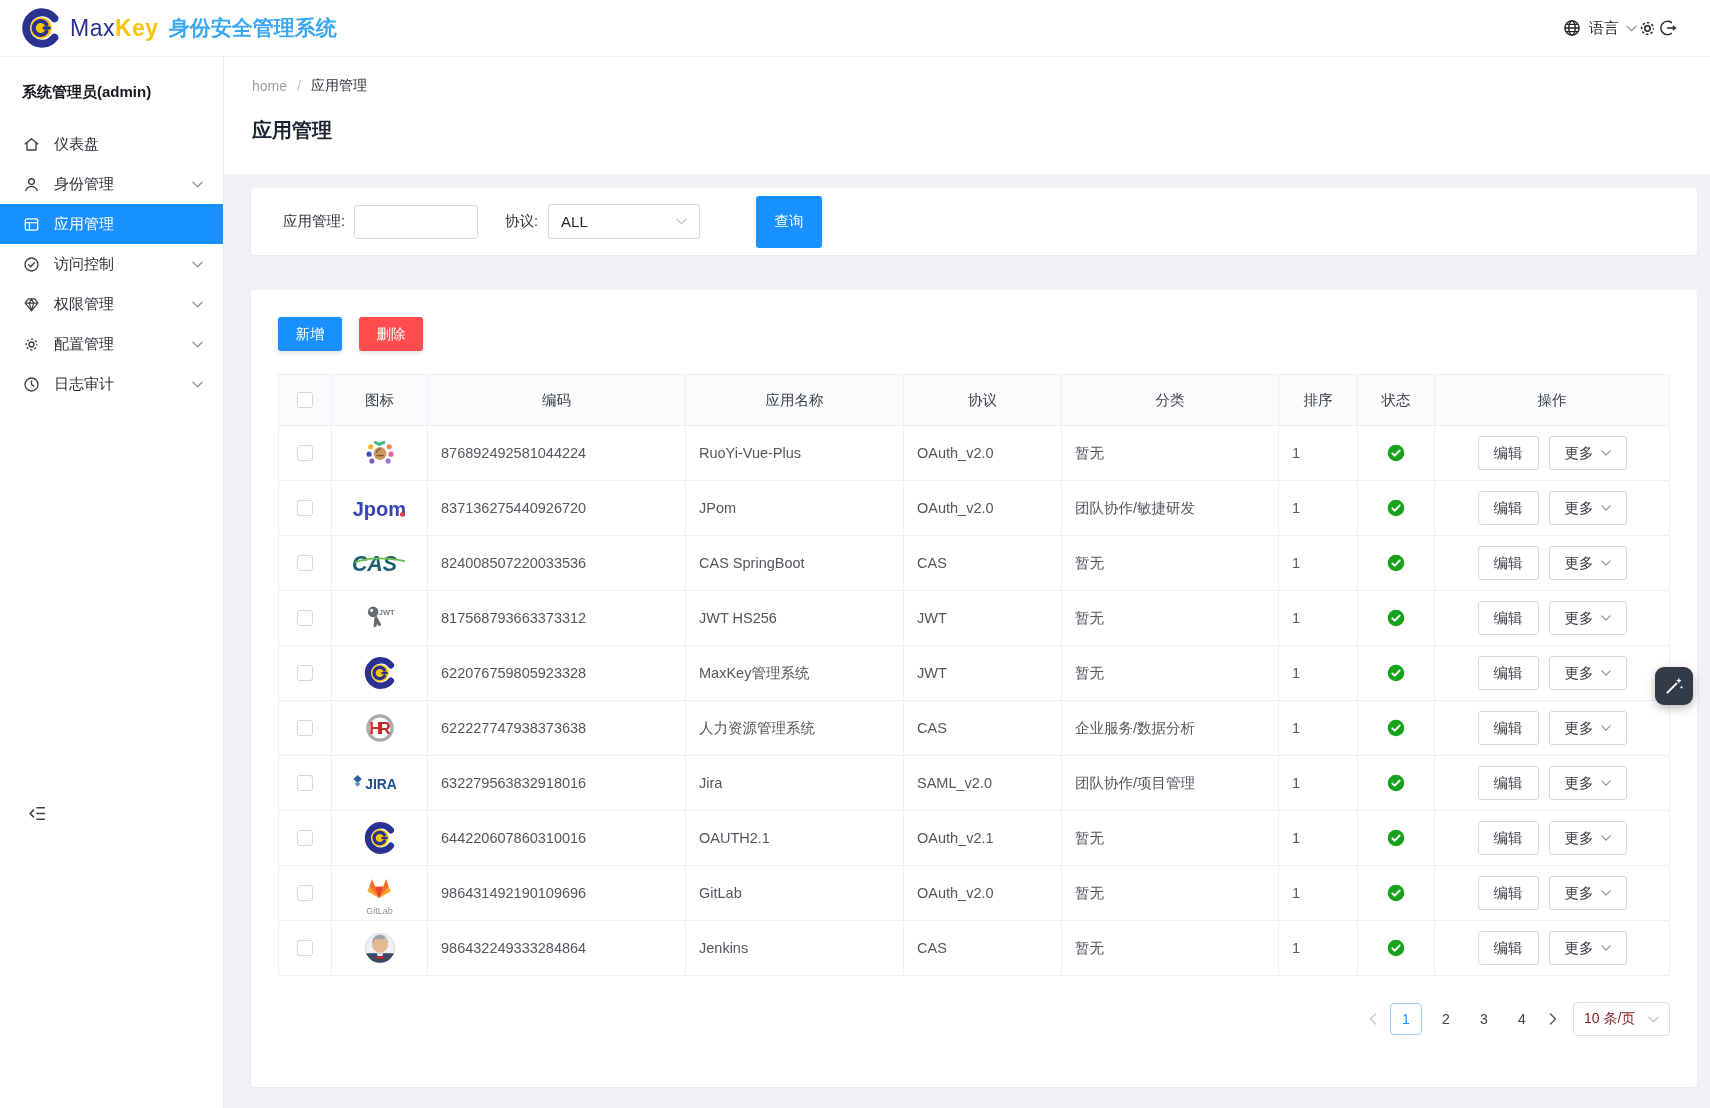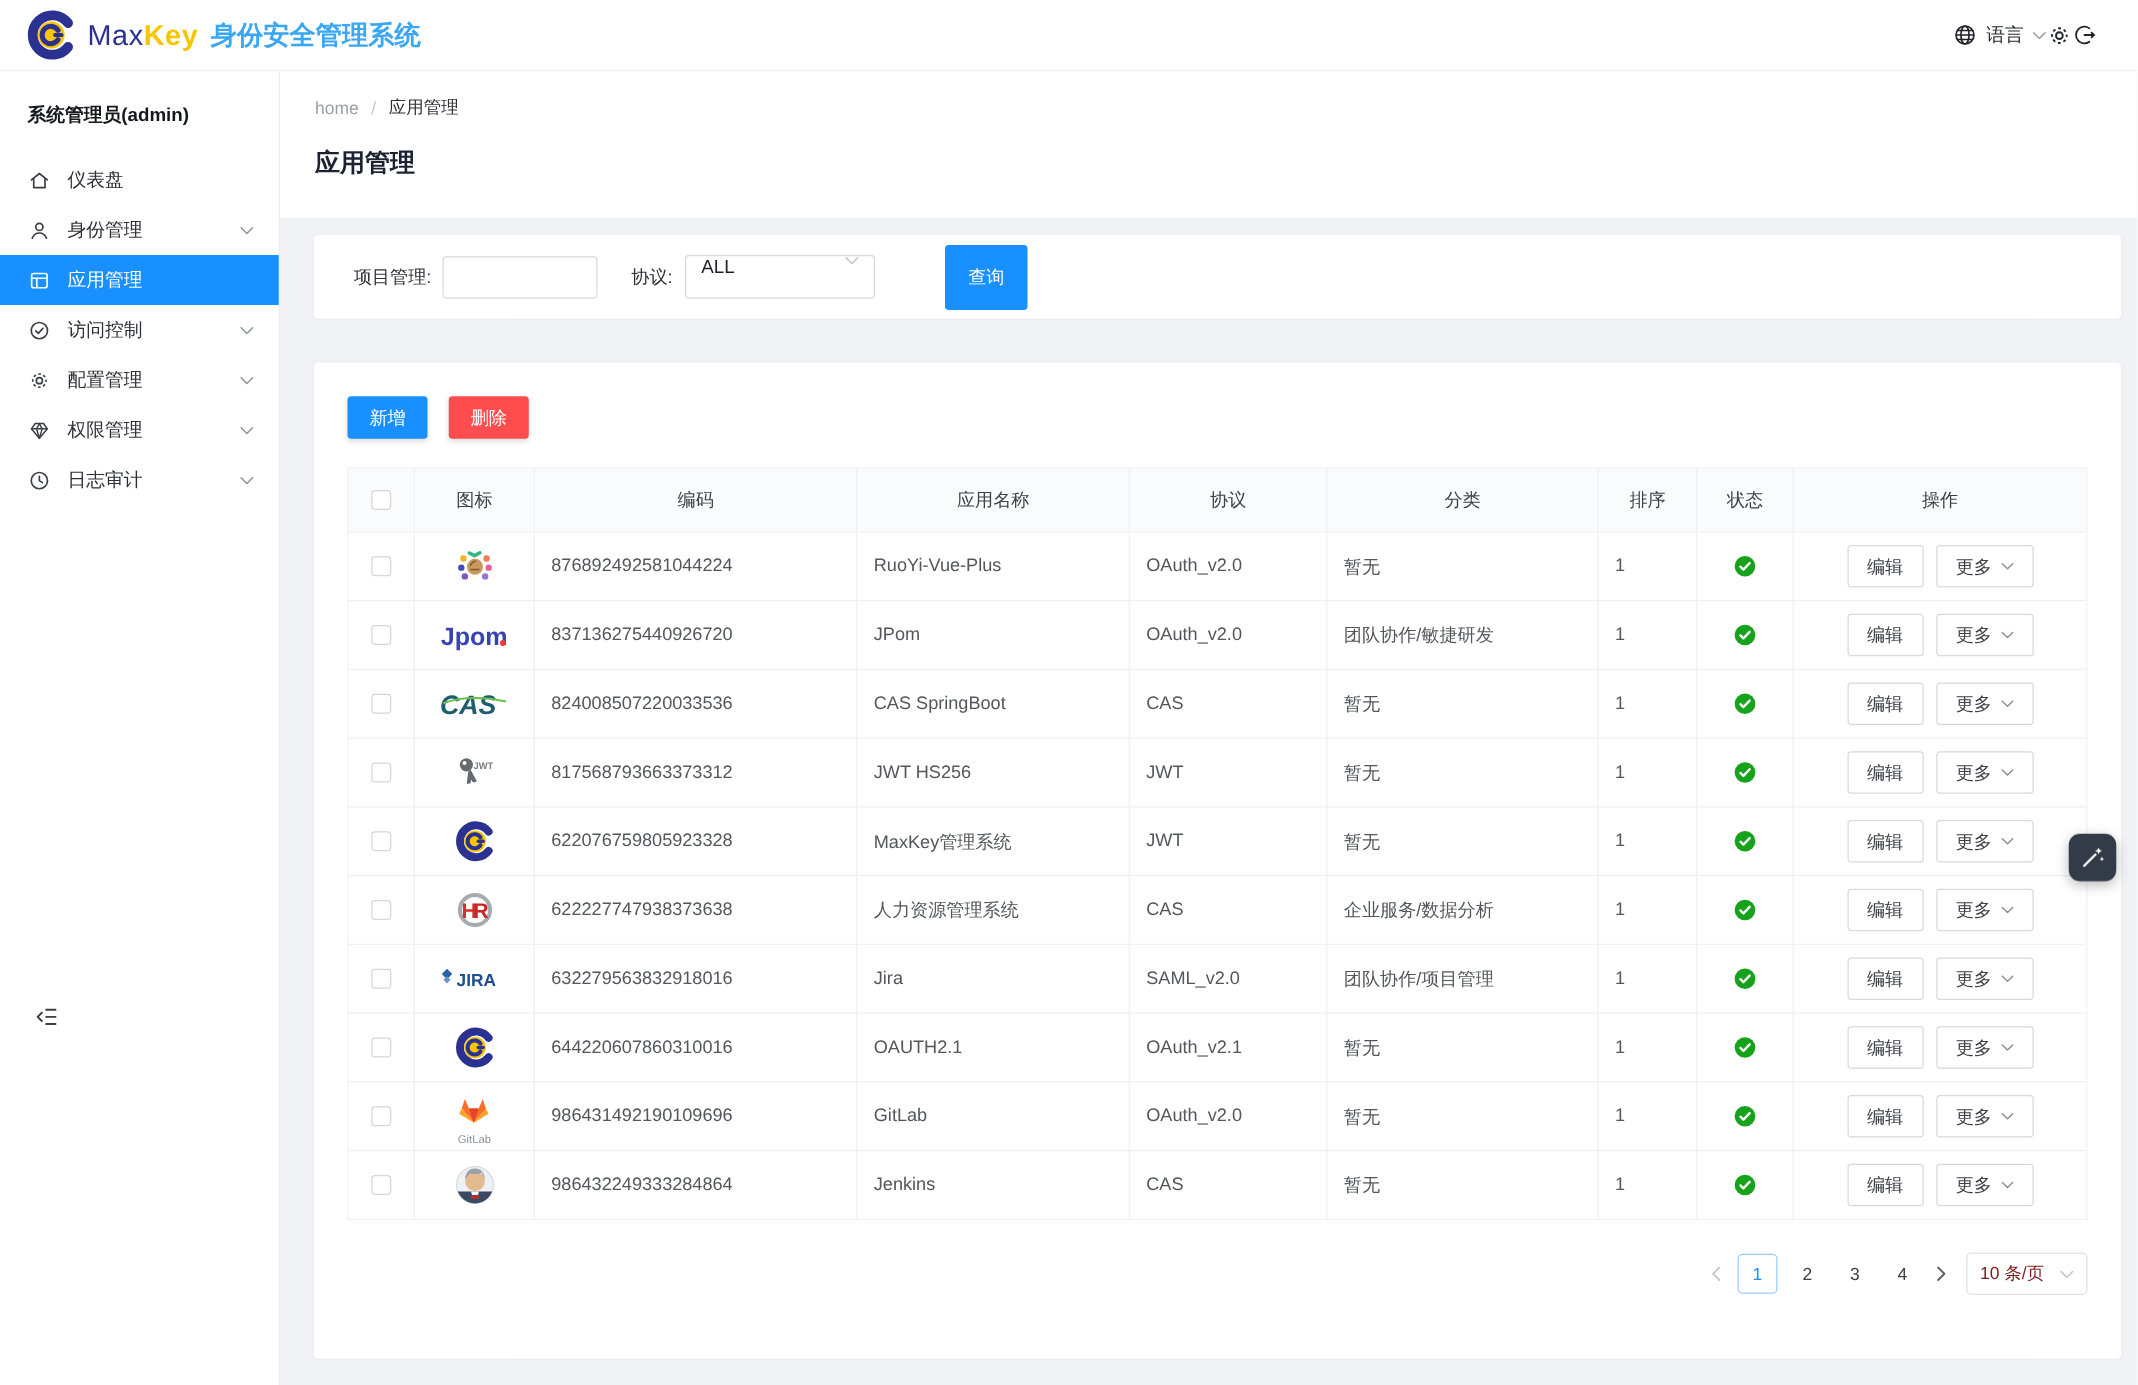--- a/index.html
+++ b/index.html
@@ -40,21 +40,21 @@
 .breadcrumb{display:flex;align-items:center;gap:10px;font-size:14px}
 .bc-home{color:#9aa0a8;cursor:pointer}
 .bc-sep{color:#c3c7cd}
 .bc-cur{color:#2c3038}
 .page-title{font-size:20px;font-weight:600;color:#1b2333;margin-top:22px}
 
 .card{background:#fff;border-radius:4px;box-shadow:0 1px 3px rgba(0,0,0,.04)}
 .filter-card{margin:14px 13px 0 27px;height:67px;display:flex;align-items:center;padding:0 24px 0 32px;font-size:14.5px;color:#2c3038}
 .f-input{width:124px;height:34px;border:1px solid #d9d9d9;border-radius:3px;margin-left:9px;padding:0 10px;font:inherit;color:#2c3038;outline:none}
 .f-label2{margin-left:27px}
-.f-select{width:152px;height:35px;border:1px solid #d9d9d9;border-radius:3px;margin-left:10px;display:flex;align-items:flex-start;justify-content:space-between;padding:0 12px;cursor:pointer;font-size:15px;color:#1f2329}
+.f-select{width:152px;height:35px;border:1px solid #d9d9d9;border-radius:3px;margin-left:10px;display:flex;align-items:center;justify-content:space-between;padding:0 12px;cursor:pointer;font-size:15px;color:#1f2329}
 .f-select .caret,.size-select .caret{width:11px;height:7px;color:#c0c4cc}
 .btn{border:none;border-radius:3px;font-size:14.5px;cursor:pointer;font-family:inherit}
 .btn-primary{background:#1890ff;color:#fff}
 .btn-search{width:66px;height:52px;margin-left:56px}
 .btn-danger{background:#ff4d4f;color:#fff}
 
 .main-card{margin:35px 13px 0 27px;height:797px;padding:27px 27px 0}
 .toolbar{display:flex;gap:17px}
 .btn-add,.btn-del{width:64px;height:34px;box-shadow:0 2px 4px rgba(0,0,0,.12)}
 
@@ -199,42 +199,42 @@
         </span>
     <span class="side-label">访问控制</span>
     <span class="side-chev" data-icon="chevron-down-icon">
           <svg viewBox="0 0 12 7" fill="none" stroke="currentColor" stroke-width="1.4" stroke-linecap="round" stroke-linejoin="round">
             <path d="M1 1l5 5 5-5"></path>
           </svg>
         </span>
   </div>
 
   <div class="side-item">
+    <span class="side-ico" data-icon="gem-icon">
+          <svg viewBox="0 0 24 24" fill="none" stroke="currentColor" stroke-width="1.5" stroke-linejoin="round">
+            <path d="M7.8 4.8h8.4l3.9 5.4L12 19.8l-8.1-9.6Z"></path>
+            <path d="M3.9 10.2h16.2M12 19.8 9.2 10.2 12 4.8l2.8 5.4Z"></path>
+          </svg>
+        </span>
+    <span class="side-label">权限管理</span>
+    <span class="side-chev" data-icon="chevron-down-icon">
+          <svg viewBox="0 0 12 7" fill="none" stroke="currentColor" stroke-width="1.4" stroke-linecap="round" stroke-linejoin="round">
+            <path d="M1 1l5 5 5-5"></path>
+          </svg>
+        </span>
+  </div>
+
+  <div class="side-item">
     <span class="side-ico" data-icon="gear-icon">
           <svg viewBox="0 0 24 24" fill="none" stroke="currentColor" stroke-width="1.7">
             <circle cx="12" cy="12" r="3.1"></circle>
             <circle cx="12" cy="12" r="6.7" stroke-dasharray="2.63 2.63" stroke-dashoffset="1.3"></circle>
           </svg>
         </span>
     <span class="side-label">配置管理</span>
-    <span class="side-chev" data-icon="chevron-down-icon">
-          <svg viewBox="0 0 12 7" fill="none" stroke="currentColor" stroke-width="1.4" stroke-linecap="round" stroke-linejoin="round">
-            <path d="M1 1l5 5 5-5"></path>
-          </svg>
-        </span>
-  </div>
-
-  <div class="side-item">
-    <span class="side-ico" data-icon="gem-icon">
-          <svg viewBox="0 0 24 24" fill="none" stroke="currentColor" stroke-width="1.5" stroke-linejoin="round">
-            <path d="M7.8 4.8h8.4l3.9 5.4L12 19.8l-8.1-9.6Z"></path>
-            <path d="M3.9 10.2h16.2M12 19.8 9.2 10.2 12 4.8l2.8 5.4Z"></path>
-          </svg>
-        </span>
-    <span class="side-label">权限管理</span>
     <span class="side-chev" data-icon="chevron-down-icon">
           <svg viewBox="0 0 12 7" fill="none" stroke="currentColor" stroke-width="1.4" stroke-linecap="round" stroke-linejoin="round">
             <path d="M1 1l5 5 5-5"></path>
           </svg>
         </span>
   </div>
 
   <div class="side-item">
     <span class="side-ico" data-icon="clock-icon">
           <svg viewBox="0 0 24 24" fill="none" stroke="currentColor" stroke-width="1.7" stroke-linecap="round">
@@ -262,21 +262,21 @@
   <div class="page-head">
     <div class="breadcrumb">
       <span class="bc-home">home</span>
       <span class="bc-sep">/</span>
       <span class="bc-cur">应用管理</span>
     </div>
     <h1 class="page-title">应用管理</h1>
   </div>
 
   <section class="card filter-card">
-    <label>项目管理:</label>
+    <label>应用管理:</label>
     <input class="f-input" value="" style="">
     <label class="f-label2">协议:</label>
     <div class="f-select">
       <span>ALL</span>
       <span class="caret" data-icon="chevron-down-icon">
           <svg viewBox="0 0 12 7" fill="none" stroke="currentColor" stroke-width="1.4" stroke-linecap="round" stroke-linejoin="round">
             <path d="M1 1l5 5 5-5"></path>
           </svg>
         </span>
     </div>

